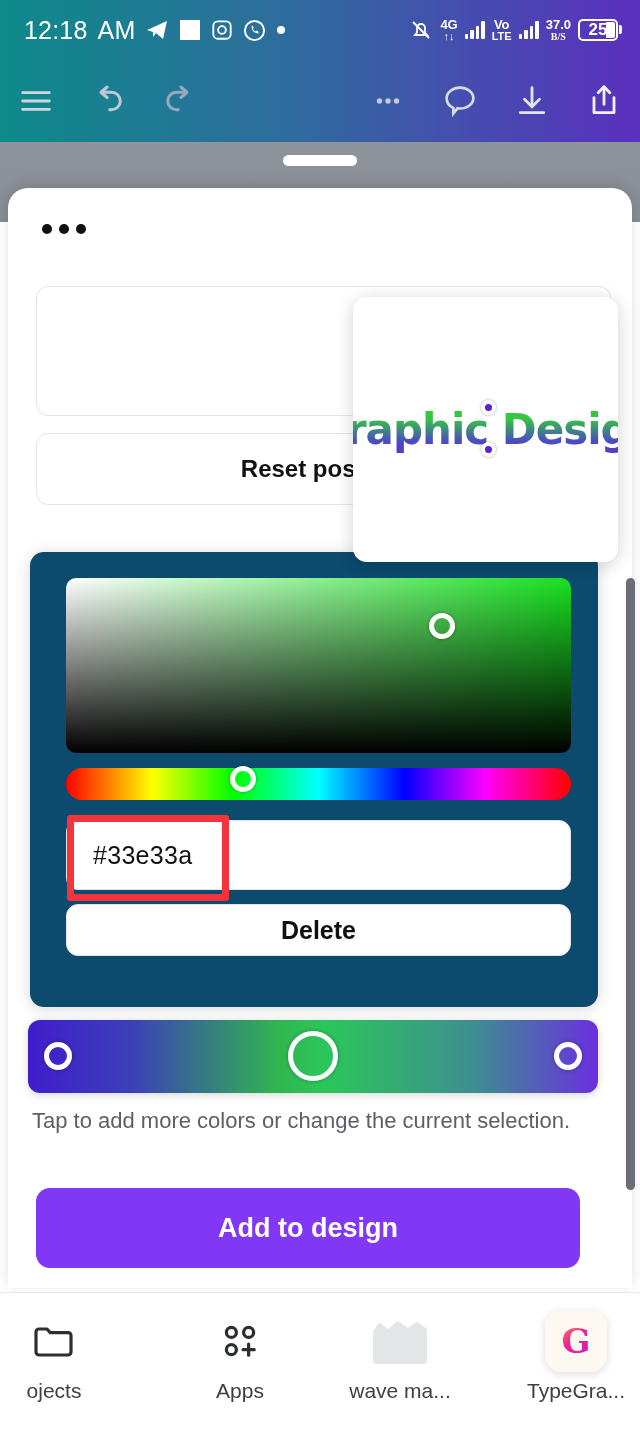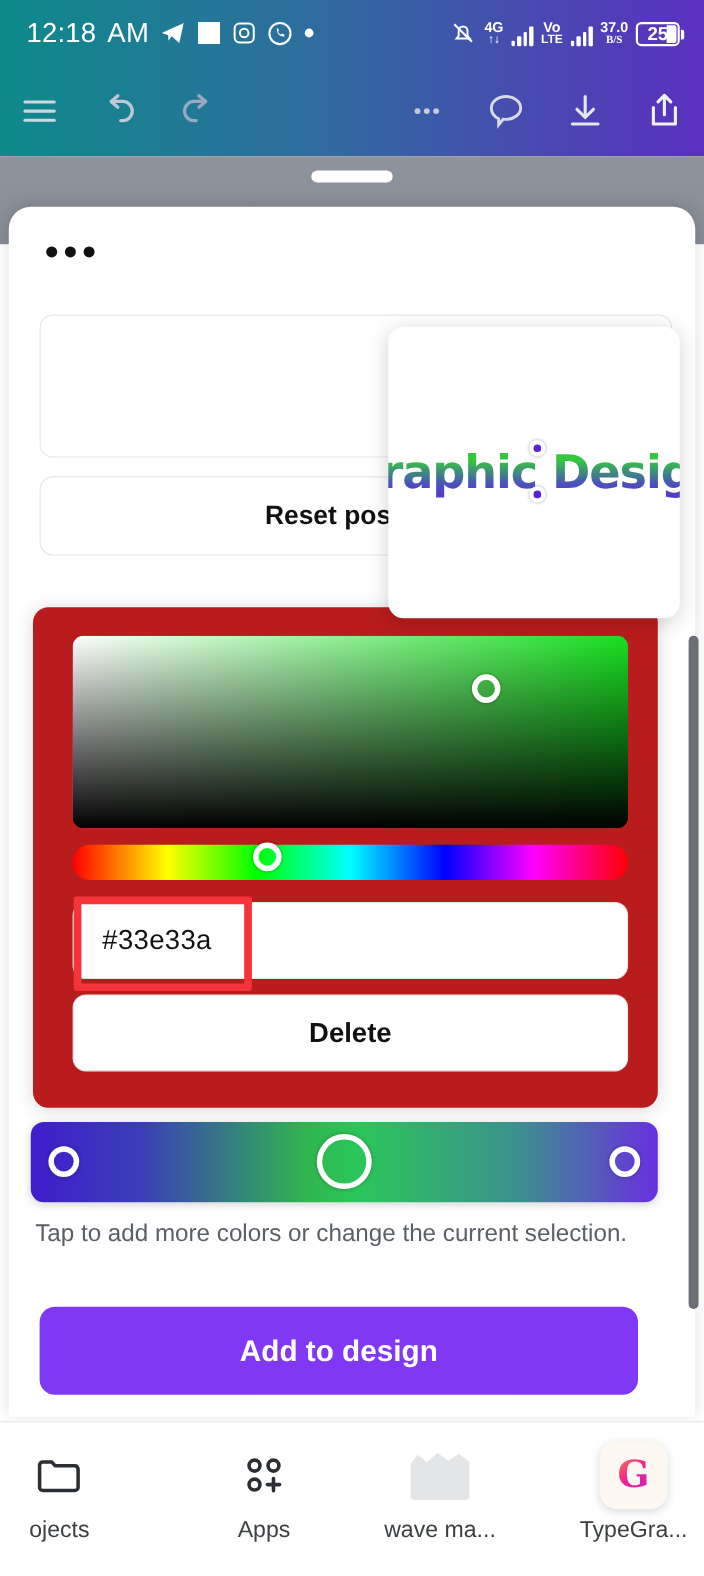--- a/index.html
+++ b/index.html
@@ -13,21 +13,21 @@
 
   
   .statusbar {
     position: absolute; top: 0; left: 0; width: 640px; height: 60px;
     background: linear-gradient(90deg, #0d8a8a 0%, #2f6c9e 45%, #5b2fbf 100%);
     display: flex; align-items: center; color: #fff;
   }
   .sb-left { display: flex; align-items: center; gap: 10px; padding-left: 24px; }
   .sb-time { font-size: 25px; font-weight: 500; letter-spacing: .2px; }
   .sb-icon { display: inline-flex; align-items: center; justify-content: center; }
-  .sb-right { margin-left: auto; display: flex; align-items: flex-end; gap: 7px; padding-right: 18px; }
+  .sb-right { margin-left: auto; display: flex; align-items: center; gap: 7px; padding-right: 18px; }
   .net-stack { display: flex; flex-direction: column; align-items: center; line-height: 1; }
   .net-top { font-size: 13px; font-weight: 700; }
   .net-bot { font-size: 11px; font-weight: 700; }
   .bars { display: flex; align-items: flex-end; gap: 2px; height: 18px; }
   .bars i { display: block; width: 3.5px; background: #fff; border-radius: 1px; }
   .bars i:nth-child(1){height:5px}.bars i:nth-child(2){height:9px}
   .bars i:nth-child(3){height:13px}.bars i:nth-child(4){height:18px}
   .speed { display: flex; flex-direction: column; align-items: center; line-height: 1.05; }
   .speed-n { font-size: 13px; font-weight: 700; }
   .speed-u { font-size: 10px; font-weight: 700; font-family: Liberation Serif, serif; }
@@ -79,21 +79,21 @@
   .reset-btn {
     position:absolute; left:28px; top:245px; width:575px; height:72px;
     border:1.5px solid #e3e5e9; border-radius:12px; background:#fff;
     display:flex; align-items:center; justify-content:center;
     font-size:24px; font-weight:700; color:#111; cursor:pointer;
   }
 
   
   .picker-panel {
     position:absolute; left:22px; top:364px; width:568px; height:455px;
-    background:#b91c1c; border-radius:14px;
+    background:#0c4a6e; border-radius:14px;
     box-shadow: 0 2px 16px rgba(0,0,0,.16);
     padding-left: 44px;
   }
   .sv-box {
     position:absolute; left:36px; top:26px; width:505px; height:175px; border-radius:10px;
     background:
       linear-gradient(to top, #000 0%, rgba(0,0,0,0) 100%),
       linear-gradient(to right, #fff 0%, #19e021 100%);
   }
   .sv-handle {
@@ -109,21 +109,21 @@
     position:absolute; left:200px; top:214px; width:26px; height:26px;
     border:5px solid #fff; border-radius:50%; box-shadow: 0 0 3px rgba(0,0,0,.4);
   }
   .hex-field {
     position:absolute; left:36px; top:268px; width:505px; height:70px;
     border:1.5px solid #e3e5e9; border-radius:12px; background:#fff;
     display:flex; align-items:center; padding-left:26px;
     font-size:25px; color:#111; letter-spacing:.3px;
   }
   .delete-btn {
-    position:absolute; left:36px; top:352px; width:505px; height:70px;
+    position:absolute; left:36px; top:352px; width:505px; height:52px;
     border:1.5px solid #e3e5e9; border-radius:12px; background:#fff;
     display:flex; align-items:center; justify-content:center;
     font-size:25px; font-weight:700; color:#111; cursor:pointer;
   }
   .redbox {
     position:absolute; left:37px; top:263px; width:162px; height:86px;
     border:7px solid #f5333a; border-radius:3px; pointer-events:none;
   }
 
   

